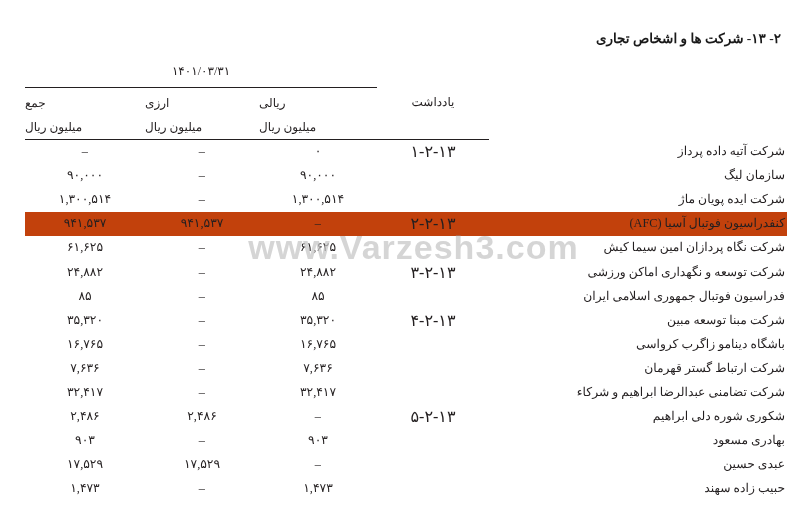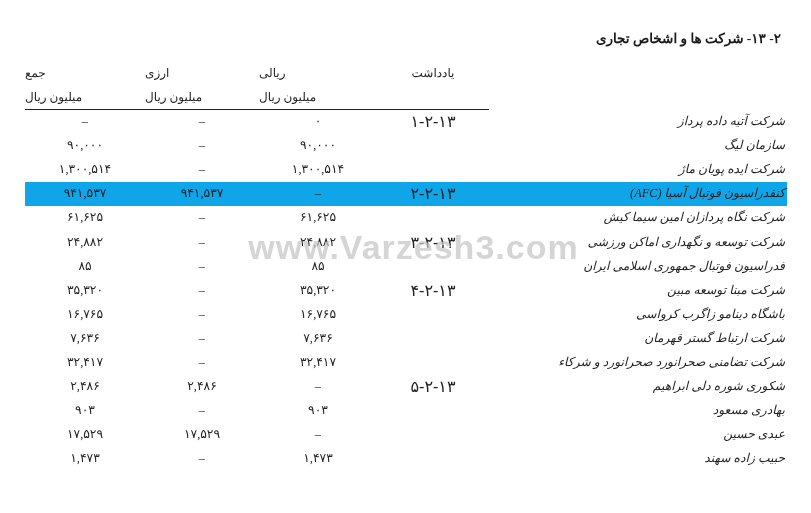--- a/index.html
+++ b/index.html
@@ -85,34 +85,33 @@
 
   
   tbody tr {
     height: 24.1px;
   }
   td.desc {
     text-align: right;
     padding-right: 2px;
     white-space: nowrap;
     font-size: 12.3px;
-    font-style: italic;
   }
   td.note {
     text-align: center;
     font-size: 16px;
     letter-spacing: 0.3px;
   }
   td.num {
     text-align: center;
     font-size: 12.3px;
     letter-spacing: 0.2px;
   }
   tr.highlight td {
-    background: #0ea5e9;
+    background: #c2410c;
   }
   tr.highlight td.desc {
     font-weight: normal;
   }
 
   
   .watermark {
     position: absolute;
     left: 16px;
     right: 0;
@@ -137,20 +136,25 @@
 
   <table class="fin">
     <colgroup>
       <col class="c-desc">
       <col class="c-note">
       <col class="c-rial">
       <col class="c-arzi">
       <col class="c-sum">
     </colgroup>
     <thead>
+      <tr class="hdr-date">
+        <td></td>
+        <td></td>
+        <td class="date-cell" colspan="3">۱۴۰۱/۰۳/۳۱</td>
+      </tr>
       <tr class="hdr-labels">
         <td></td>
         <td class="note-label">یادداشت</td>
         <td>ریالی</td>
         <td>ارزی</td>
         <td>جمع</td>
       </tr>
       <tr class="hdr-units">
         <td></td>
         <td class="note-under"></td>
@@ -224,21 +228,21 @@
           <td class="num">۱۶,۷۶۵</td>
         </tr>
         <tr>
           <td class="desc">شرکت ارتباط گستر قهرمان</td>
           <td class="note"></td>
           <td class="num">۷,۶۳۶</td>
           <td class="num">–</td>
           <td class="num">۷,۶۳۶</td>
         </tr>
         <tr>
-          <td class="desc">شرکت تضامنی صحرانورد صحرانورد و شرکاء</td>
+          <td class="desc">شرکت تضامنی عبدالرضا ابراهیم و شرکاء</td>
           <td class="note"></td>
           <td class="num">۳۲,۴۱۷</td>
           <td class="num">–</td>
           <td class="num">۳۲,۴۱۷</td>
         </tr>
         <tr>
           <td class="desc">شکوری شوره دلی ابراهیم</td>
           <td class="note">۵-۲-۱۳</td>
           <td class="num">–</td>
           <td class="num">۲,۴۸۶</td>

